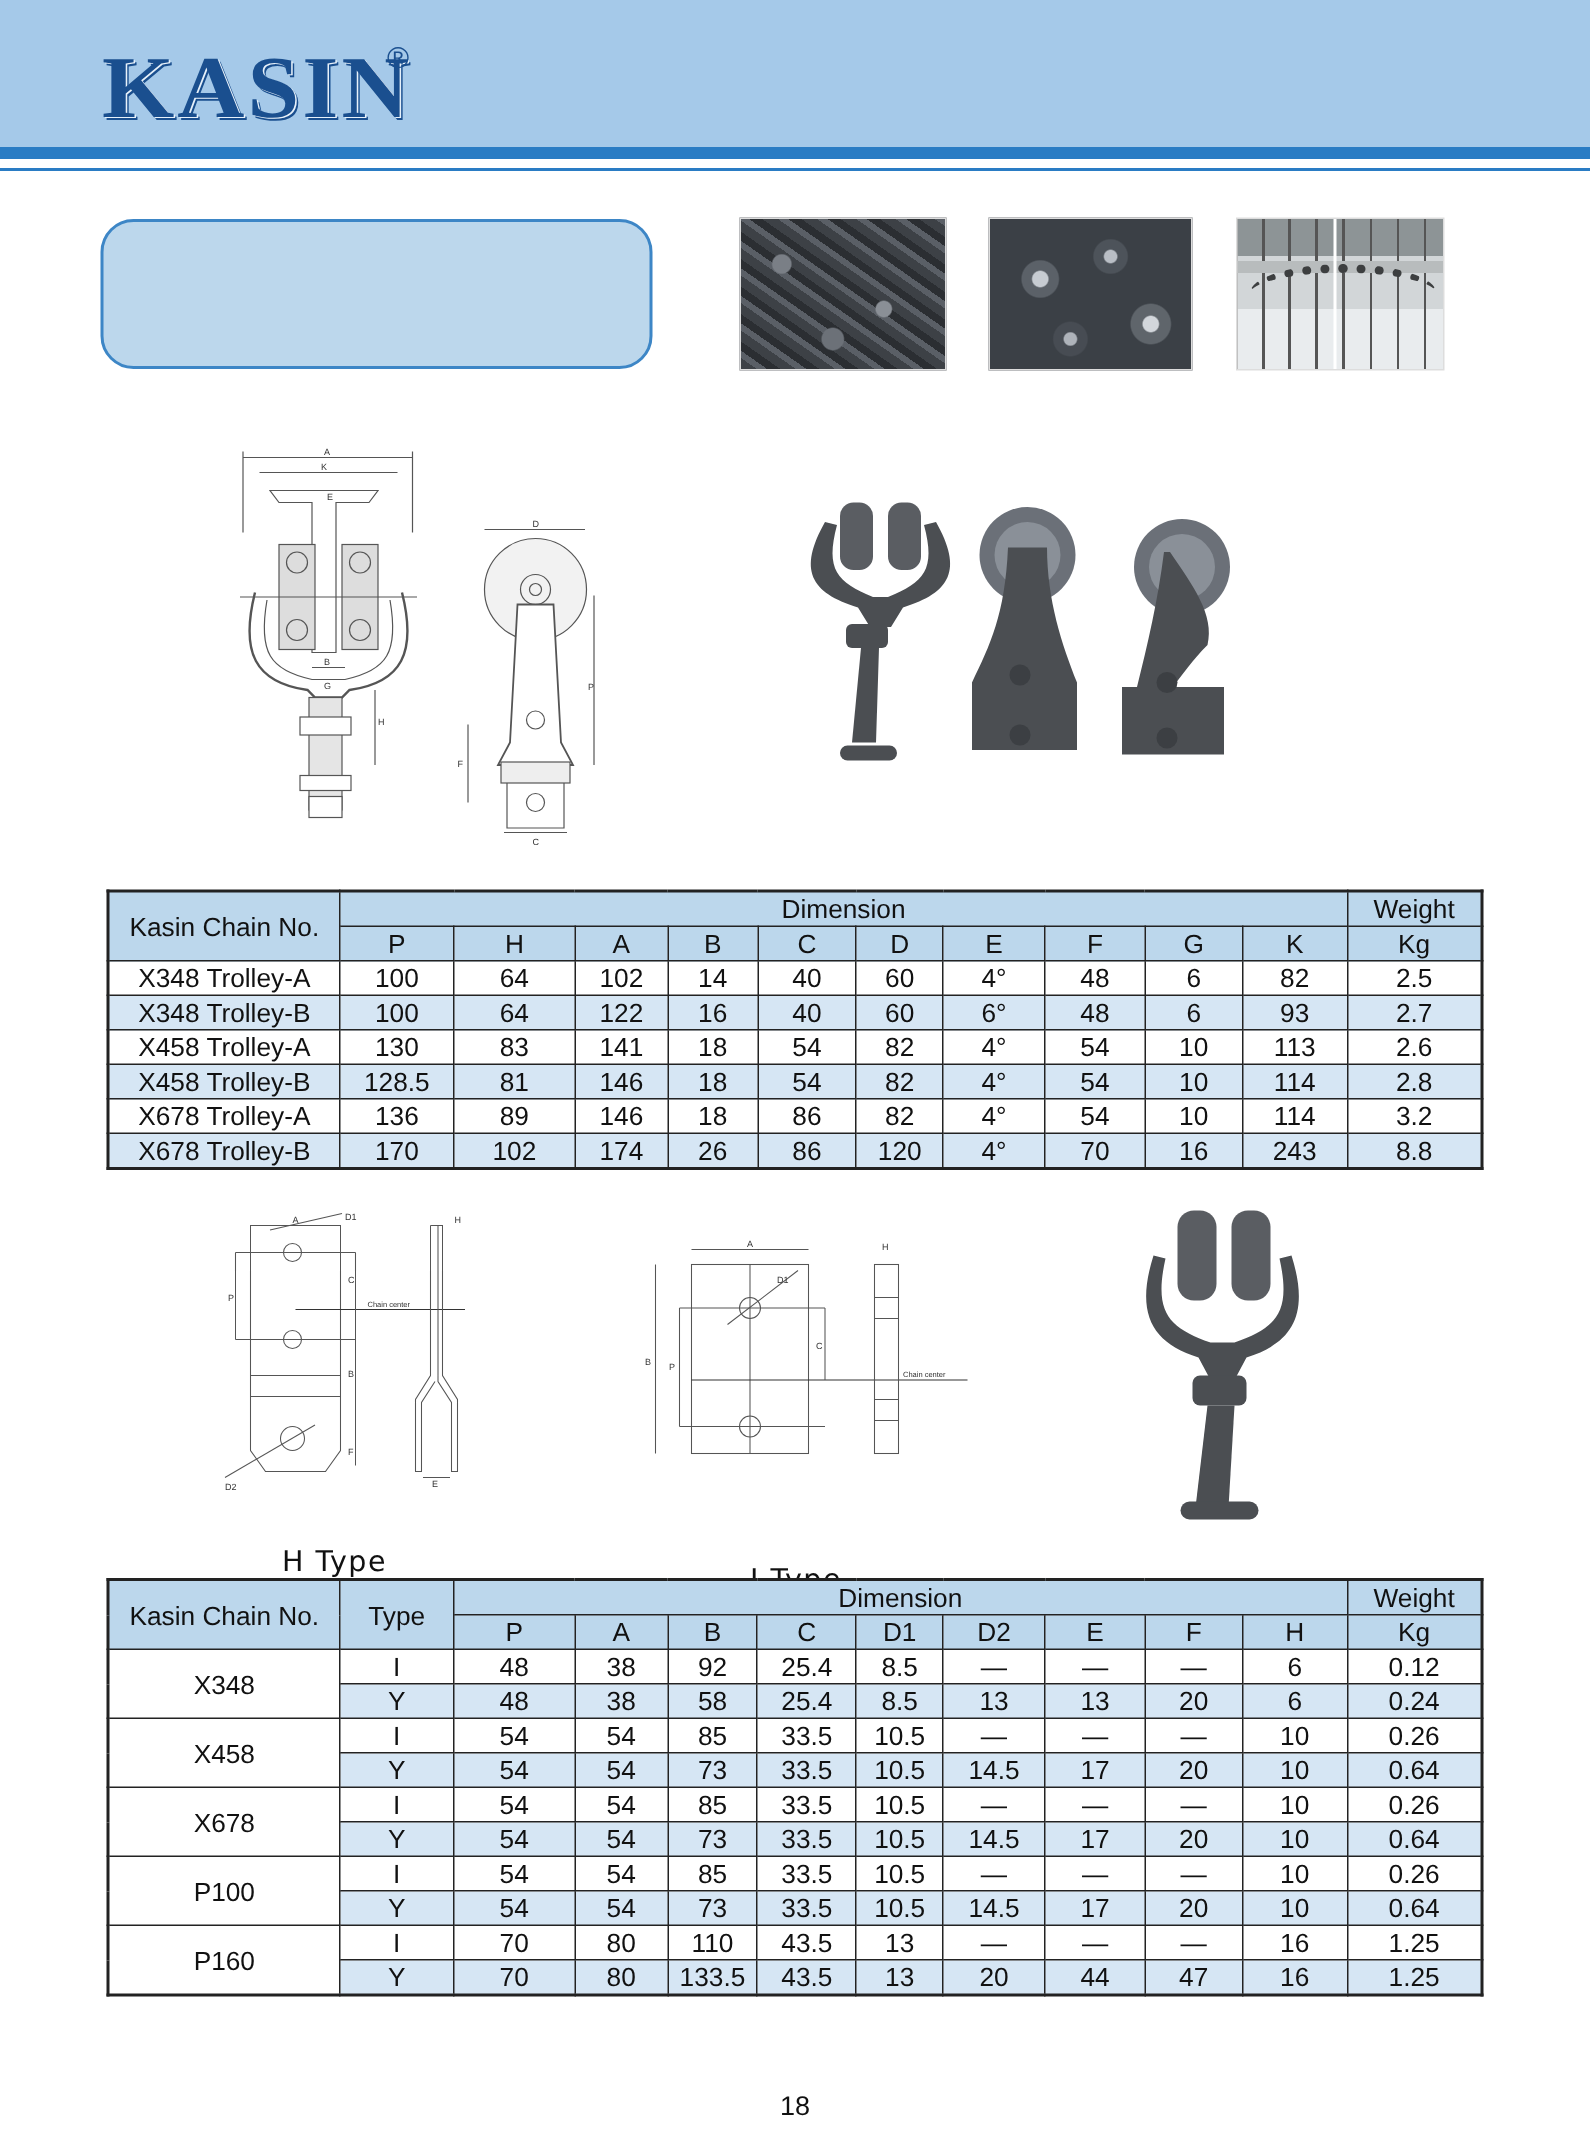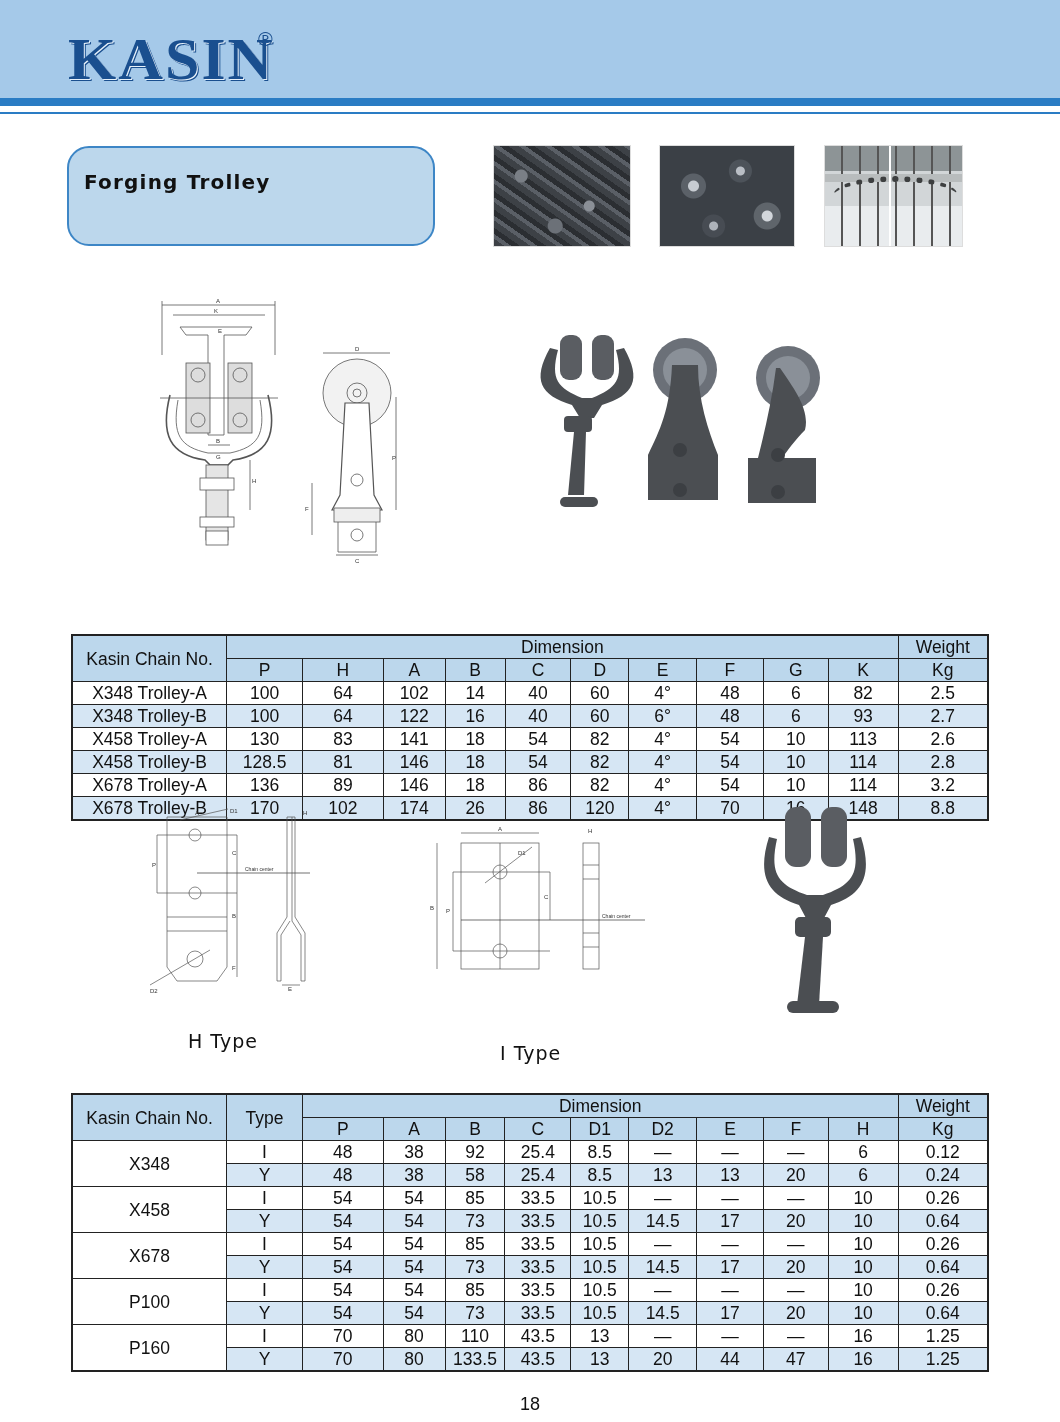--- a/index.html
+++ b/index.html
@@ -41,40 +41,39 @@
       }
   .photo3 .chain { position: absolute; left: 8px; top: 30px; width: 125px; height: 40px; border-top: 6px dotted #3d3f40; border-radius: 50% 50% 0 0; }
   .photo3 .pole { position: absolute; left: 64px; top: 0; width: 2px; height: 102px; background: #fff; }
 
   
   .drawing svg { position: absolute; }
   .dlabel { font-family: "Liberation Sans", sans-serif; font-size: 6px; fill: #333; }
   .type-label { position: absolute; font-family: "DejaVu Sans", sans-serif; font-size: 19px; color: #111; letter-spacing: 1px; }
 
   
-  table.spec { position: absolute; border-collapse: collapse; font-size: 17.5px; color: #111; margin-top: 41px; }
+  table.spec { position: absolute; border-collapse: collapse; font-size: 17.5px; color: #111; }
   table.spec td, table.spec th { border: 1.5px solid #222; text-align: center; font-weight: normal; padding: 0; line-height: 22px; }
   table.spec th { background: #bcd7ec; }
   table.spec tr.alt td { background: #d6e6f4; }
   table.spec td.blank { background: #fff !important; }
   table.spec { border: 2.5px solid #222; }
 
   .page-num { position: absolute; left: 0; width: 1060px; top: 1394px; text-align: center; font-size: 18px; color: #111; }
 </style>
 </head>
 <body>
 
 <div class="header"></div>
 <div class="logo">KASIN</div>
 <div class="reg">®</div>
 <div class="band-main"></div>
 <div class="band-thin"></div>
 
 <div class="title-box">
-  <div>Forging Trolley</div>
 </div>
 
 <div class="photo photo1"></div>
 <div class="photo photo2"></div>
 <div class="photo photo3">
     <div class="chain"></div>
     <div class="pole"></div>
   </div>
 
 <div class="drawing">
@@ -262,21 +261,21 @@
         <td>X678 Trolley-B</td>
         <td>170</td>
         <td>102</td>
         <td>174</td>
         <td>26</td>
         <td>86</td>
         <td>120</td>
         <td>4°</td>
         <td>70</td>
         <td>16</td>
-        <td>148</td>
+        <td>243</td>
         <td>8.8</td>
       </tr>
     </tbody>
 </table>
 
 <div class="drawing">
   <svg style="left:140px;top:805px" width="200" height="195" viewBox="0 0 200 195" fill="none" stroke="#555" stroke-width="0.7">
     <path d="M27 12 h60 v150 l-10 14 h-40 l-10 -14 z"></path>
     <circle cx="55" cy="30" r="6"></circle>
       <circle cx="55" cy="88" r="6"></circle>

